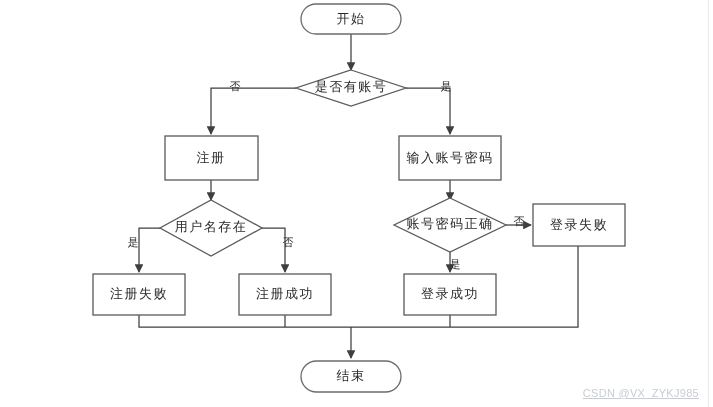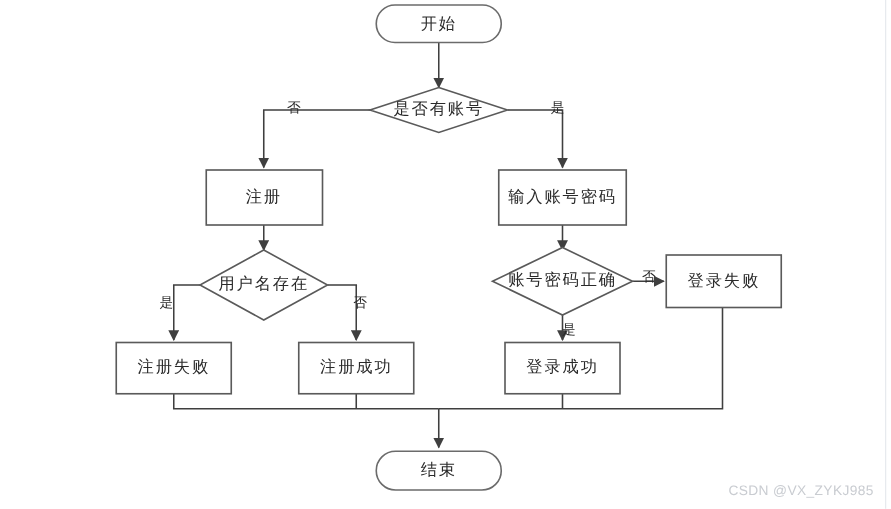--- a/index.html
+++ b/index.html
@@ -57,20 +57,21 @@
   .watermark {
     position: absolute;
     right: 14px;
     bottom: 8px;
     font-family: "Liberation Sans", "DejaVu Sans", sans-serif;
     font-size: 11px;
     color: #c9ccd1;
     letter-spacing: 0.3px;
     white-space: nowrap;
     user-select: none;
+    text-decoration: underline;
   }
   .right-rule {
     position: absolute;
     top: 0;
     right: 4px;
     width: 1px;
     height: 407px;
     background: #e7eaee;
   }
   .arrowhead {

